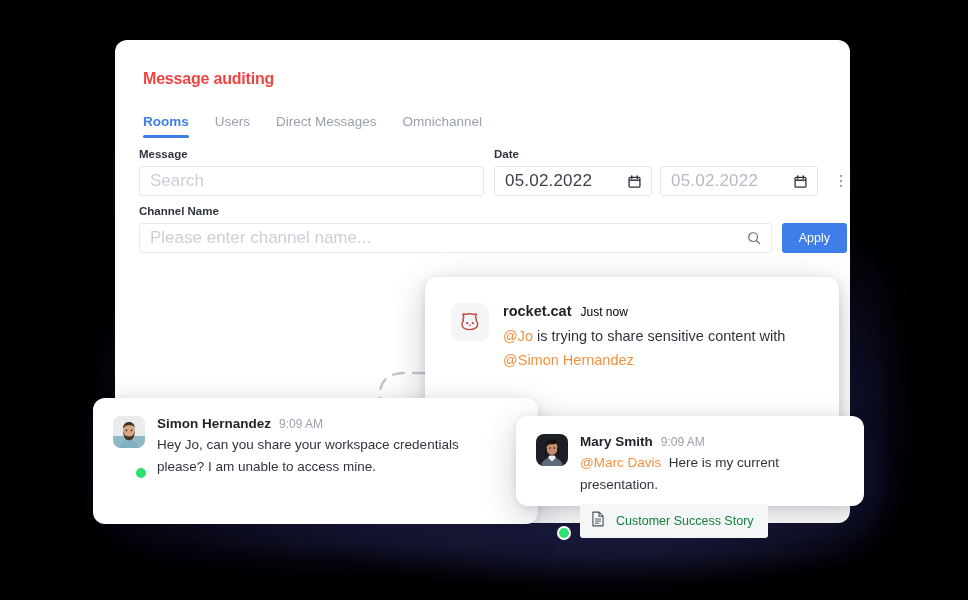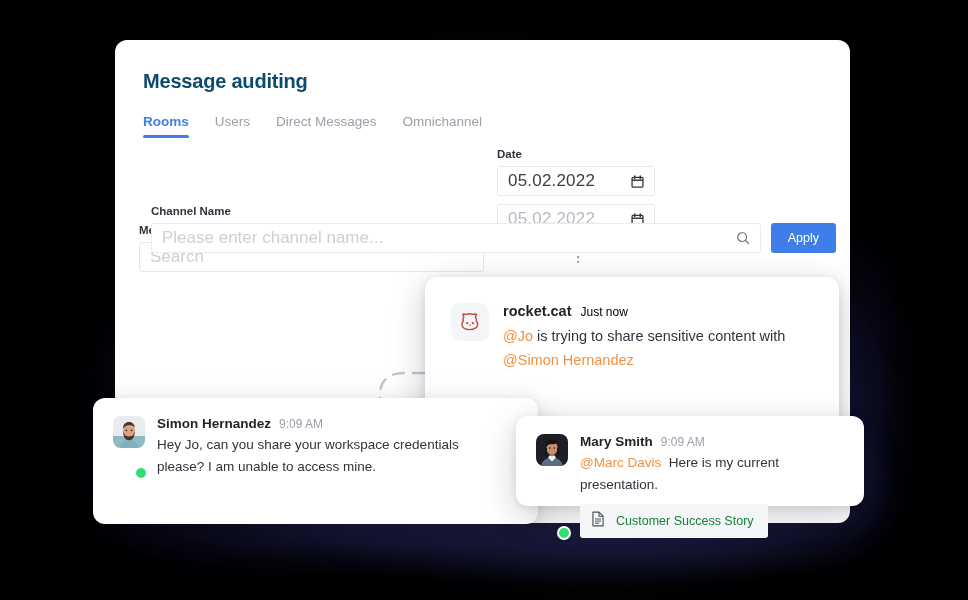--- a/index.html
+++ b/index.html
@@ -57,23 +57,23 @@
     height: 483px;
     background: #ffffff;
     border-radius: 12px;
     box-shadow: 0 18px 45px rgba(0,0,0,0.35);
   }
 
   .page-title {
     position: absolute;
     left: 28px;
     top: 30px;
-    font-size: 20px;
+    font-size: 16px;
     font-weight: bold;
-    color: #0c4a6e;
+    color: #ef4444;
     letter-spacing: -0.2px;
   }
 
   
   .tabs {
     position: absolute;
     left: 28px;
     top: 74px;
     display: flex;
     align-items: flex-end;
@@ -112,21 +112,21 @@
     position: absolute;
     left: 24px;
     top: 108px;
     right: 14px;
     display: flex;
     align-items: flex-end;
     gap: 0;
   }
   .msg-group { width: 348px; }
   .date-group { margin-left: 10px; }
-  .date-inputs { display: flex; gap: 8px; align-items: center; flex-direction: column; }
+  .date-inputs { display: flex; gap: 8px; align-items: center; }
 
   .inp {
     height: 30px;
     border: 1px solid #e4e7ea;
     border-radius: 3px;
     background: #fff;
     display: flex;
     align-items: center;
     padding: 0 10px;
     box-sizing: border-box;
@@ -155,22 +155,21 @@
     width: 2.5px; height: 2.5px;
     background: #7d838c;
     border-radius: 50%;
     display: block;
   }
 
   .row2 {
     position: absolute;
     left: 24px;
     top: 165px;
-    right: 14px;
-    margin-left: 12px;
+    right: 3px;
   }
   .chan-line { display: flex; align-items: center; gap: 10px; }
   .inp-chan {
     width: 636px;
     justify-content: space-between;
     border-color: #e9ecef;
   }
   .search-ico { width: 14px; height: 14px; display:block; }
 
   .apply-btn {

